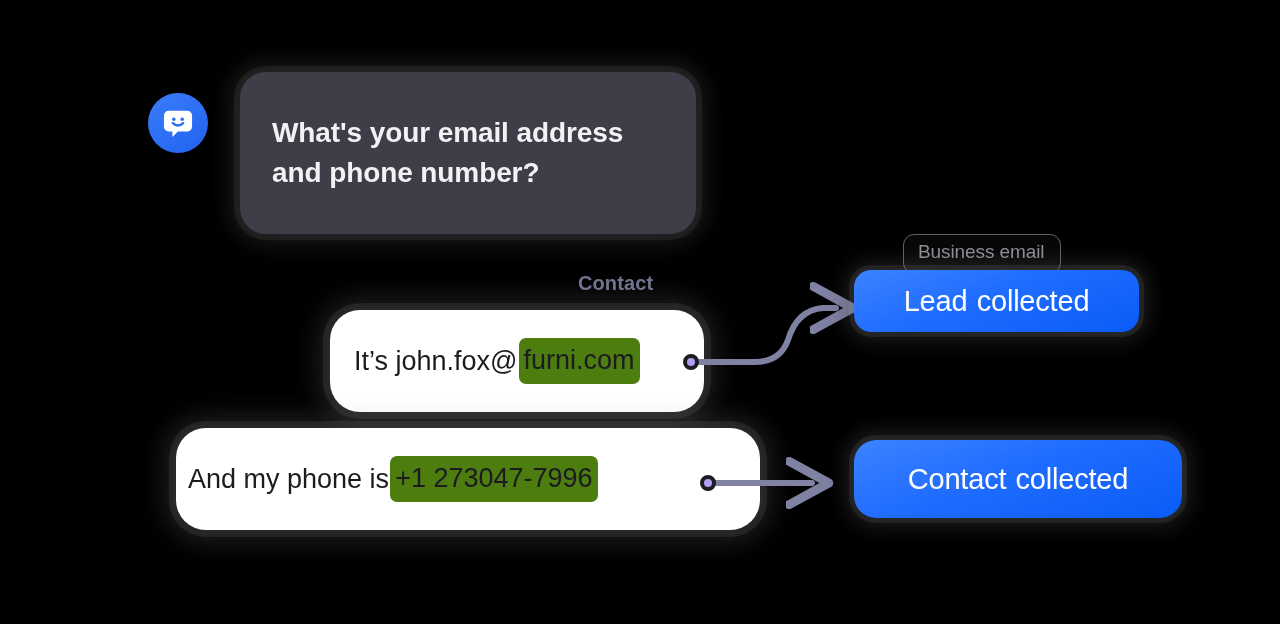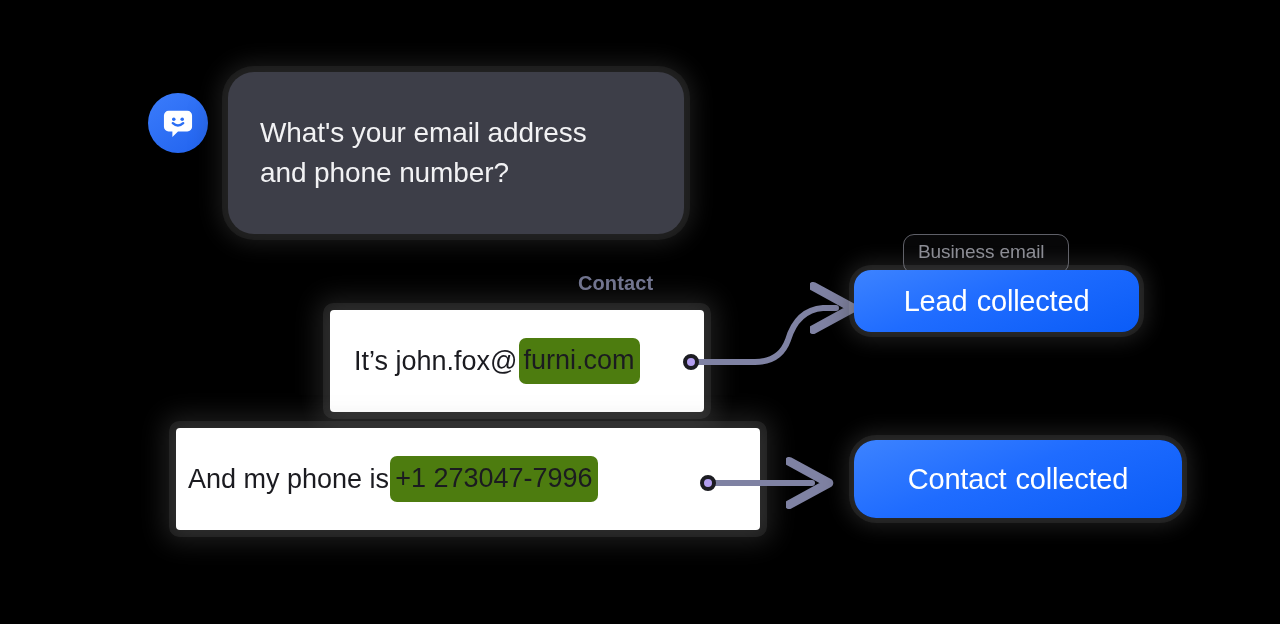--- a/index.html
+++ b/index.html
@@ -36,34 +36,35 @@
     background: linear-gradient(145deg, #3b7cfb 0%, #2163ef 100%);
     display: flex;
     align-items: center;
     justify-content: center;
   }
   .bot-avatar svg { display: block; }
 
   
   .bot-bubble {
     position: absolute;
-    left: 228px;
+    left: 240px;
     top: 72px;
     width: 456px;
     height: 162px;
     box-sizing: border-box;
     background: #3d3e48;
     border-radius: 26px;
     padding: 26px 32px;
     box-shadow:
       0 0 0 6px rgba(255,255,255,0.055),
       0 0 22px 10px rgba(255,255,255,0.10),
       0 14px 34px rgba(0,0,0,0.65);
     display: flex;
     align-items: center;
+    font-weight: bold;
   }
   .bot-bubble .text {
     color: #f2f2f4;
     font-size: 28px;
     line-height: 40px;
     letter-spacing: -0.1px;
     white-space: pre-line;
   }
 
   
@@ -75,21 +76,21 @@
     font-size: 20px;
     font-weight: bold;
     letter-spacing: 0.1px;
   }
 
   
   .cust-bubble {
     position: absolute;
     box-sizing: border-box;
     background: #ffffff;
-    border-radius: 4px;
+    border-radius: 30px;
     display: flex;
     align-items: center;
     box-shadow:
       0 0 0 7px rgba(255,255,255,0.07),
       0 0 26px 12px rgba(255,255,255,0.12),
       0 16px 40px rgba(0,0,0,0.6);
   }
   .cust-bubble .line {
     color: #1b1b20;
     font-size: 27px;
@@ -145,21 +146,21 @@
     width: 1280px; height: 624px;
     pointer-events: none;
     z-index: 3;
   }
 
   
   .tooltip {
     position: absolute;
     left: 903px;
     top: 234px;
-    padding: 6px 24px 10px 14px;
+    padding: 6px 16px 10px 14px;
     border-radius: 11px;
     border: 1.5px solid #5f6068;
     background: #070708;
     color: #8c8d95;
     font-size: 19px;
     letter-spacing: -0.1px;
     z-index: 2;
   }
 
   

